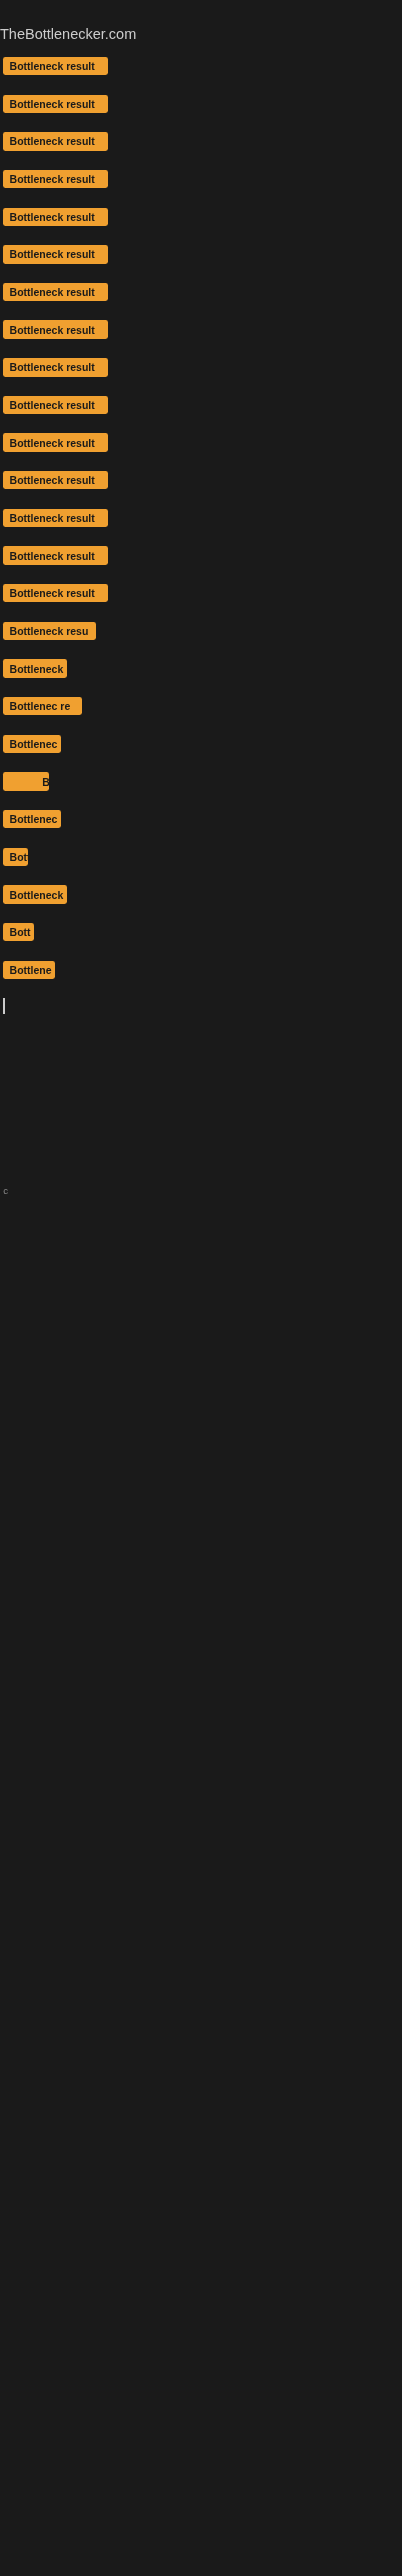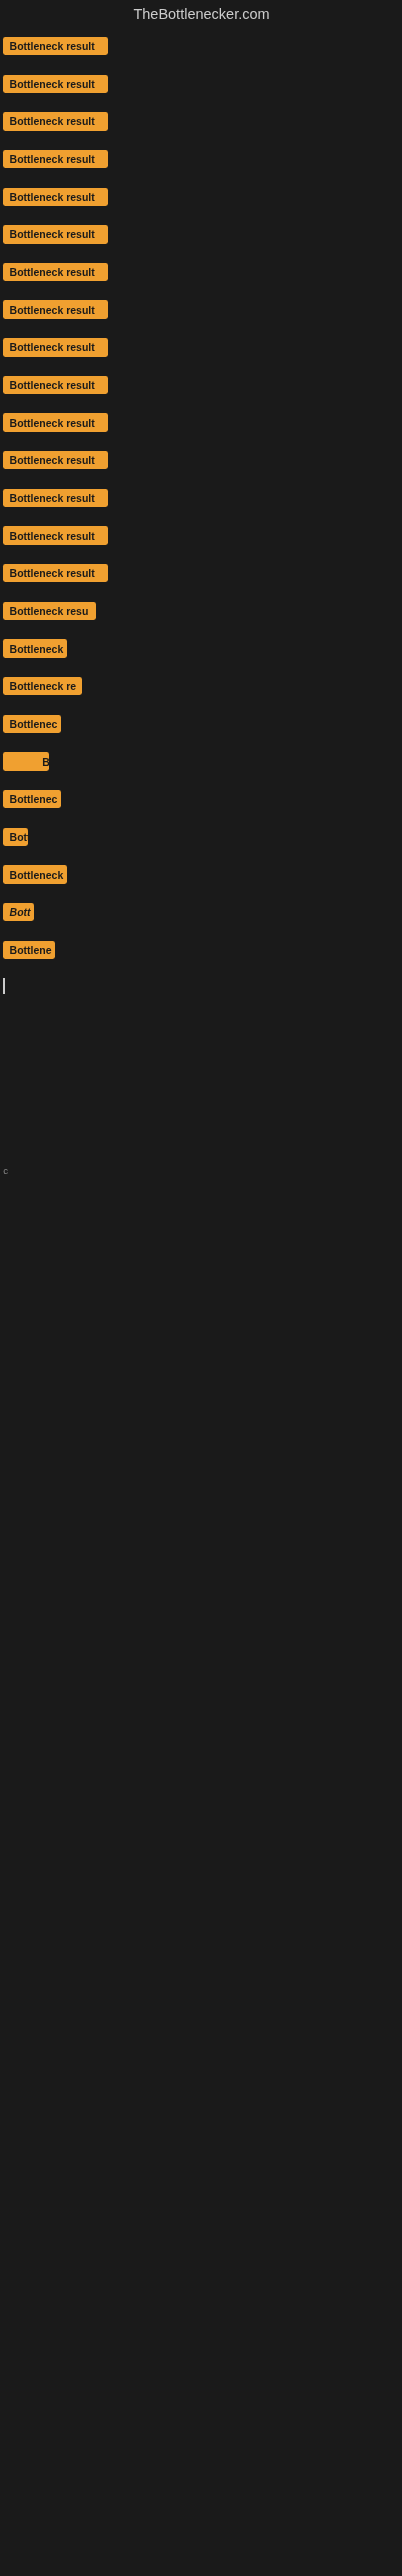--- a/index.html
+++ b/index.html
@@ -8,25 +8,26 @@
       box-sizing: border-box;
     }
     body {
       width: 403px;
       min-height: 2576px;
       background-color: #1a1a1a;
       font-family: Arial, sans-serif;
       position: relative;
     }
     .site-title {
-      text-align: center;
+      text-align: left;
       color: #cccccc;
       font-size: 14.5px;
       padding: 6.4px 0 9.7px 0;
       font-weight: normal;
+      margin-top: 20px;
     }
     .bottleneck-item {
       margin: 4.8px 3.2px;
       display: flex;
       align-items: flex-start;
     }
     .bottleneck-badge {
       background-color: #f0a030;
       color: #1a1a1a;
       font-size: 10.5px;
@@ -116,21 +117,21 @@
     <div style="height: 9.7px;"></div>
     <div class="bottleneck-item">
       <div class="bottleneck-badge" style="max-width: 93px; width: 103px;">Bottleneck resu</div>
     </div>
     <div style="height: 9.7px;"></div>
     <div class="bottleneck-item">
       <div class="bottleneck-badge" style="max-width: 64px; width: 64px;">Bottleneck</div>
     </div>
     <div style="height: 9.7px;"></div>
     <div class="bottleneck-item">
-      <div class="bottleneck-badge" style="max-width: 79px; width: 79px;">Bottleneck re</div>
+      <div class="bottleneck-badge" style="max-width: 79px; width: 79px;">Bottlenec re</div>
     </div>
     <div style="height: 9.7px;"></div>
     <div class="bottleneck-item">
       <div class="bottleneck-badge" style="max-width: 58px; width: 58px;">Bottlenec</div>
     </div>
     <div style="height: 9.7px;"></div>
     <div class="bottleneck-item">
       <div class="bottleneck-badge" style="max-width: 40px; width: 16px; padding-left: 39px;">Bottle</div>
     </div>
     <div style="height: 9.7px;"></div>
@@ -140,21 +141,21 @@
     <div style="height: 9.7px;"></div>
     <div class="bottleneck-item">
       <div class="bottleneck-badge" style="max-width: 47px; width: 25px;">Bottlen</div>
     </div>
     <div style="height: 9.7px;"></div>
     <div class="bottleneck-item">
       <div class="bottleneck-badge" style="max-width: 64px; width: 64px;">Bottleneck</div>
     </div>
     <div style="height: 9.7px;"></div>
     <div class="bottleneck-item">
-      <div class="bottleneck-badge" style="max-width: 31px; width: 31px; font-style: italic;">Bott</div>
+      <div class="bottleneck-badge" style="max-width: 31px; width: 31px;">Bott</div>
     </div>
     <div style="height: 9.7px;"></div>
     <div class="bottleneck-item">
       <div class="bottleneck-badge" style="max-width: 52px; width: 74px;">Bottlene</div>
     </div>
     <div style="height: 9.7px;"></div>
   </div>
 
 <div class="cursor-line"></div>
 

